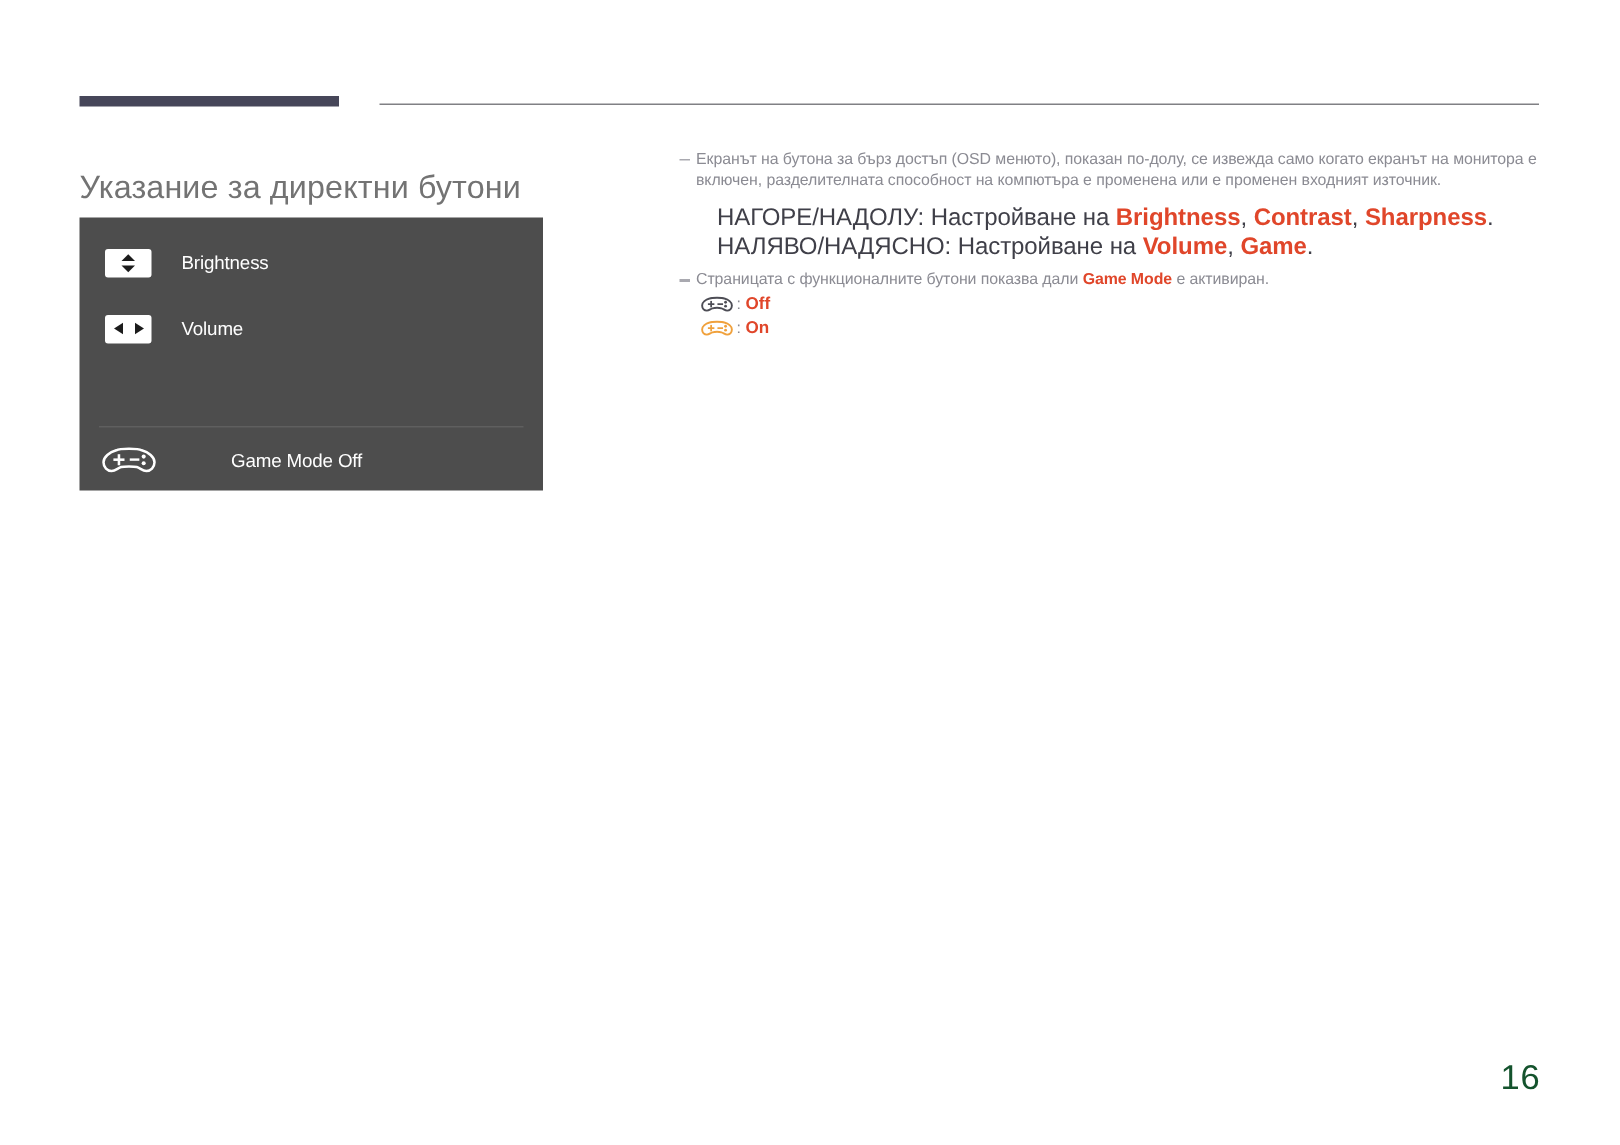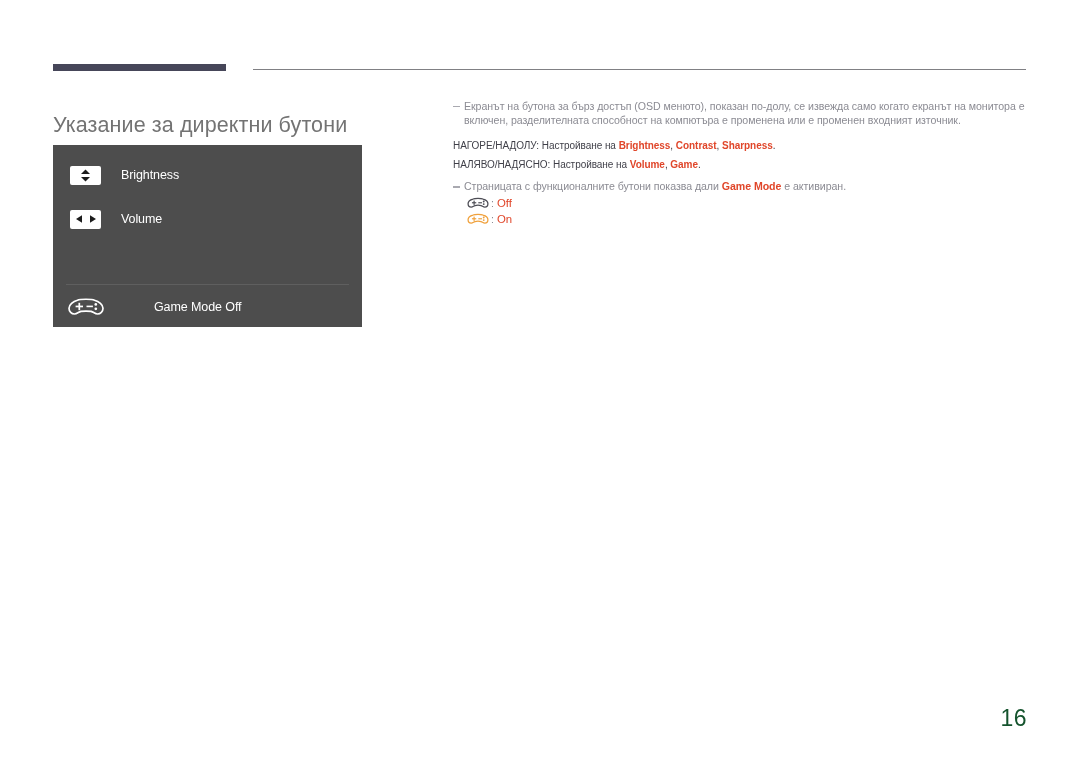--- a/index.html
+++ b/index.html
@@ -142,25 +142,26 @@
     top: 6px;
     width: 7px;
     height: 1.4px;
     background: #a9a9b0;
   }
 
   .instr-list {
     margin-top: 10px;
   }
   .instr {
-    font-size: 10px;
+    font-size: 16px;
     line-height: 18.5px;
     color: #3f3f48;
     letter-spacing: -0.05px;
     white-space: nowrap;
+    margin-left: 25px;
   }
   .hl {
     color: #e0462a;
     font-weight: bold;
   }
 
   .note-block.second {
     margin-top: 6px;
   }
 
@@ -180,21 +181,21 @@
     flex: 0 0 auto;
   }
   .gm-glyph svg { display: block; }
   .gm-colon {
     font-size: 10.6px;
     color: #8b8b93;
     margin: 0 3px 0 0px;
   }
   .gm-state {
     font-size: 11.4px;
-    font-weight: normal;
+    font-weight: bold;
     color: #e0462a;
   }
 
   
   .page-number {
     position: absolute;
     right: 53px;
     top: 705px;
     font-size: 23px;
     color: #14532d;

